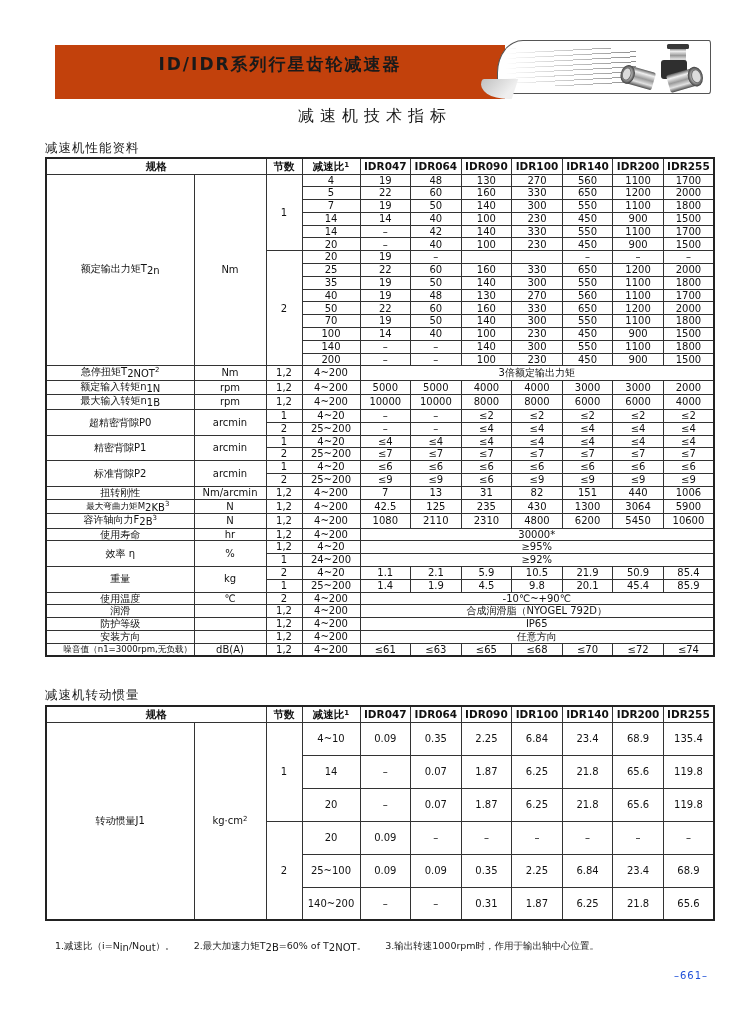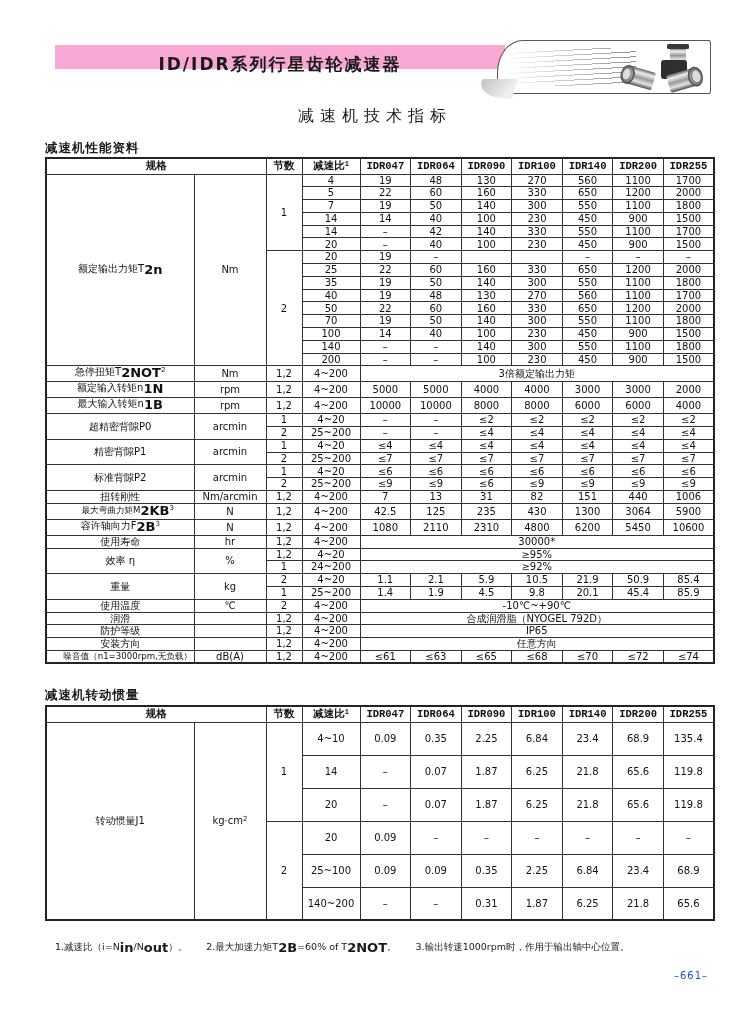--- a/index.html
+++ b/index.html
@@ -4,22 +4,22 @@
 <style>
   * { margin:0; padding:0; box-sizing:border-box; }
   html,body { width:750px; height:1018px; }
   body {
     position:relative; background:#fff; color:#1a1a1a;
     font-family:"DejaVu Sans", sans-serif;
     overflow:hidden;
   }
   
   .banner {
-    position:absolute; left:55px; top:45px; width:450px; height:24px;
-    background:#f9a8d4;
+    position:absolute; left:55px; top:45px; width:450px; height:54px;
+    background:#c2410c;
   }
   .banner-title {
     width:100%; text-align:center; line-height:38px;
     font-size:17px; font-weight:bold; letter-spacing:2px; color:#1a1a1a;
   }
   .photo-box {
     position:absolute; left:497px; top:40px; width:214px; height:54px;
     background:#fff; border:1px solid #555;
     border-radius:26px 2px 2px 8px / 60% 4px 4px 20%;
     overflow:hidden;
@@ -35,43 +35,43 @@
     position:absolute; left:479px; top:79px; width:36px; height:20px;
     background:linear-gradient(120deg,#c2c2c2,#efefef 80%);
     border-radius:2px 0 0 95%;
     transform:skewX(-18deg);
   }
   
   .doc-title {
     position:absolute; top:106px; left:0; width:100%;
     text-align:center; font-size:16px; font-weight:normal; letter-spacing:6px;
   }
-  .sec-title { position:absolute; left:45px; font-size:12.5px; font-weight:bold; letter-spacing:1px; }
+  .sec-title { position:absolute; left:45px; font-size:12.5px; font-weight:normal; letter-spacing:1px; }
   .sec-title.pos1 { top:140px; }
   .sec-title.pos2 { top:687px; }
   
   table.spec {
     position:absolute; left:45px; width:670px;
     border-collapse:collapse; table-layout:fixed;
     border:2px solid #222;
     font-size:10px; color:#111;
   }
   table.spec.pos1 { top:157px; }
   table.spec.pos2 { top:705px; }
   table.spec td, table.spec th {
     border:1px solid #333; text-align:center; vertical-align:middle;
     padding:0 1px; line-height:1.15; font-weight:normal;
     overflow:hidden; white-space:nowrap;
   }
-  table.spec th { font-weight:bold; height:16px; font-size:10.5px;font-family:Liberation Mono, monospace; }
+  table.spec th { font-weight:bold; height:16px; font-size:10.5px; }
   table.pos1 td { height:12.8px; }
   table.pos2 td { height:33px; }
   td.lbl { text-align:left; padding-left:8px; }
   td.lbl.small { font-size:8.6px; padding-left:16px; }
-  sub { font-size:13px; vertical-align:-2px;font-weight:bold; }
+  sub { font-size:10px; vertical-align:-2px; }
   sup { font-size:7px; vertical-align:3px; }
   
   .footnotes { position:absolute; left:55px; top:940px; width:660px; font-size:9.5px; color:#1a1a1a; }
   .fn-line { margin-bottom:3px; }
   .fn-item { margin-right:16px; }
   .page-number {
     position:absolute; right:42px; top:970px;
     font-size:10px; letter-spacing:1px; color:#1d4ed8;
   }
 </style>

